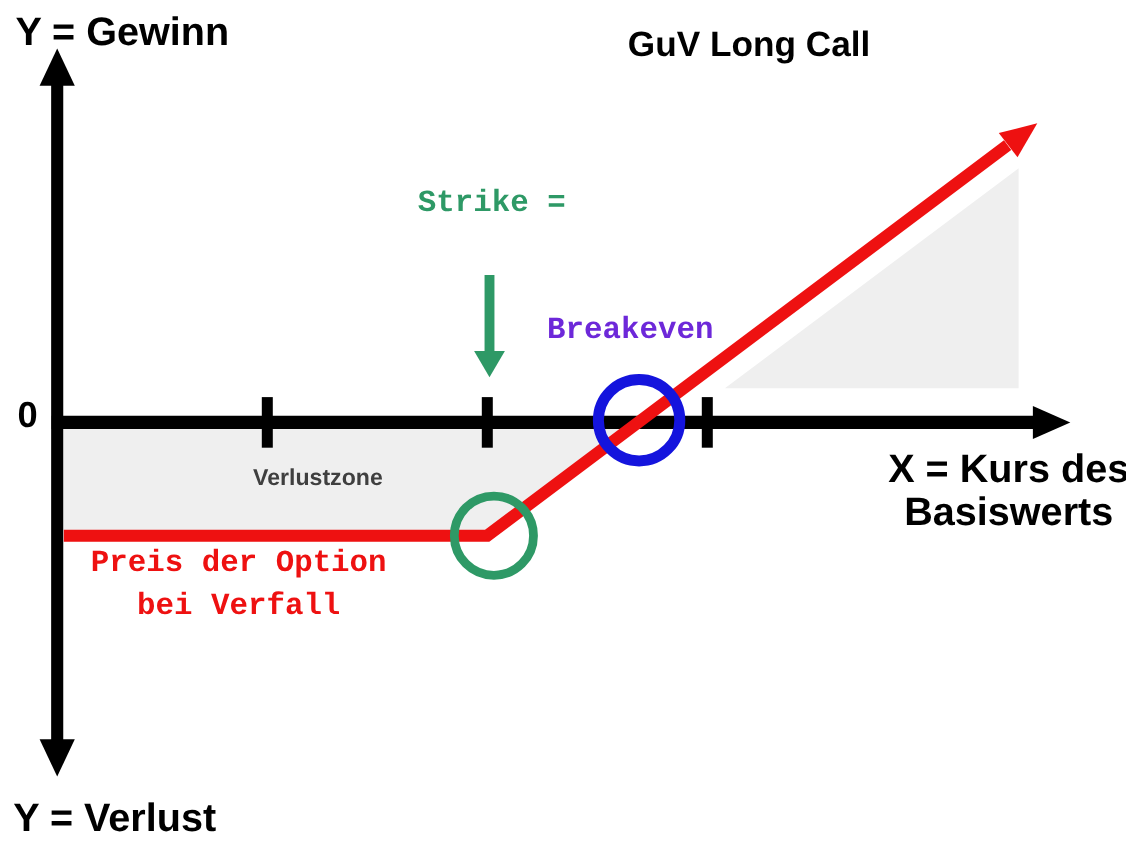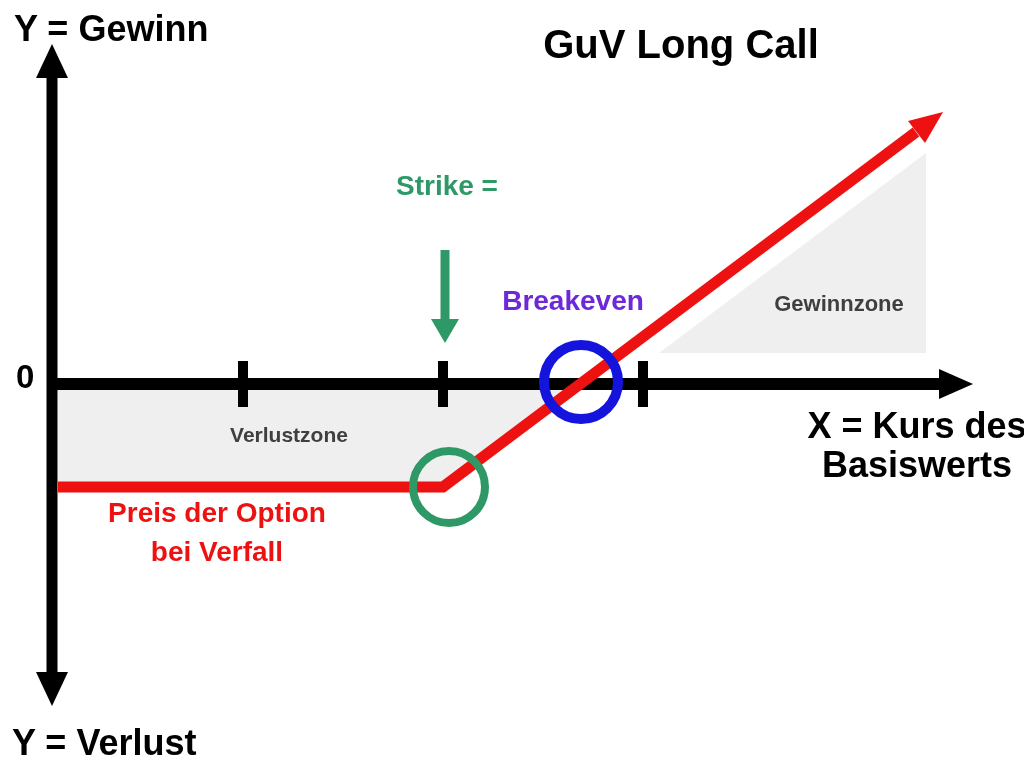--- a/index.html
+++ b/index.html
@@ -24,32 +24,33 @@
     position: absolute;
     font-weight: bold;
     white-space: nowrap;
     color: #000000;
   }
   .centered {
     transform: translateX(-50%);
     text-align: center;
   }
   .title {
-    font-size: 40px;
+    font-size: 32px;
     letter-spacing: 0px;
     text-align: center;
   }
   .axis-label {
     font-size: 36px;
   }
   .zone-label {
     font-size: 21px;
   }
   .annotation {
     font-size: 28px;
+    font-family: Liberation Mono, monospace;
   }
   .two-line {
     line-height: 39px;
   }
 </style>
 </head>
 <body>
 
 <div id="canvas">
 
@@ -96,21 +97,20 @@
 
   <div class="label axis-label" style="left:12px; top:722px;">Y = Verlust</div>
 
   <div class="label axis-label centered two-line" style="left:917px; top:406px;">
     <div>X = Kurs des</div>
     <div>Basiswerts</div>
   </div>
 
   <div class="label zone-label centered" style="left: 249px; top: 423px; color: rgb(63, 63, 63); margin-left: 40px;">Verlustzone</div>
 
-  <div class="label zone-label centered" style="left: 839px; top: 291px; font-size: 22px; color: rgb(63, 63, 63);">Gewinnzone</div>
 
   <div class="label annotation centered two-line" style="left: 447px; top: 166px; color: rgb(46, 153, 102);">
     <div>Strike =</div>
   </div>
 
   <div class="label annotation centered" style="left: 573px; top: 285px; color: #6d28d9;">Breakeven</div>
 
 
   <div class="label annotation centered two-line" style="left: 217px; top: 493px; color: rgb(238, 17, 17);">
     <div>Preis der Option</div>

